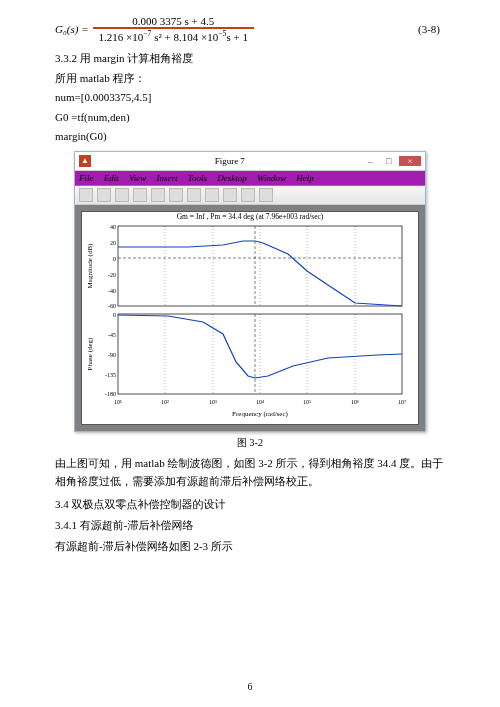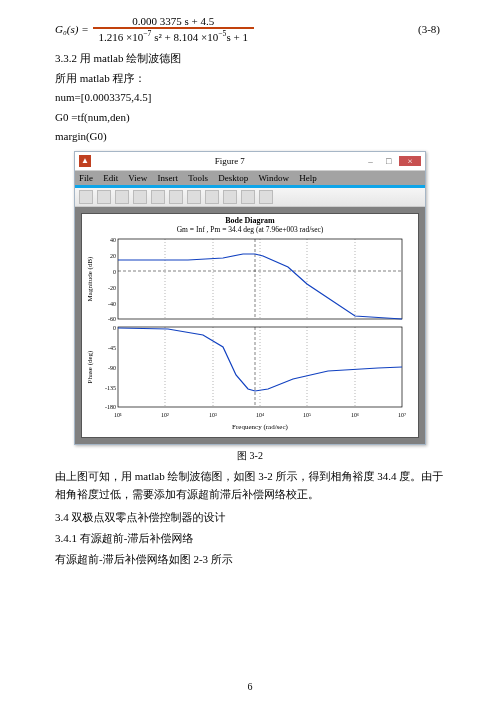--- a/index.html
+++ b/index.html
@@ -60,21 +60,21 @@
   .mlogo {
     width: 12px; height: 12px; background: #c04020; margin-right: 6px;
     display:flex;align-items:center;justify-content:center;color:#fff;font-size:8px;font-weight:bold;
   }
   .titlebar .title { flex:1; text-align:center; }
   .winbtns span {
     display: inline-block; width: 16px; text-align:center; color:#555;
   }
   .winbtns .close { background:#c75050; color:#fff; padding:0 3px; }
   .menubar {
-    background:#a3a3a3; font-size:9px; padding: 2px 4px; border-bottom:3px solid #0ea5e9;
+    background:#a21caf; font-size:9px; padding: 2px 4px; border-bottom:1px solid #0ea5e9;font-style:italic;
   }
   .menubar span { margin-right: 8px; }
   .toolbar {
     background: linear-gradient(#f6f6f6,#e6e6e6);
     height: 18px; border-bottom:1px solid #ccc;
     display:flex; align-items:center; gap:4px; padding:0 4px;
   }
   .tbicon { width:12px;height:12px;background:#ddd;border:1px solid #bbb; }
   .plotarea {
     background:#808080; padding:6px;
@@ -97,21 +97,21 @@
     <span class="eq-lhs">G₀(s) = </span>
     <span class="frac">
       <span class="num">0.000 3375 s + 4.5</span>
       <span class="den">
         <span>1.216 ×10</span><sup>−7</sup><span> s² + 8.104 ×10</span><sup>−5</sup><span>s + 1</span>
       </span>
     </span>
     <span class="eq-num">(3-8)</span>
   </div>
 
-  <div class="h">3.3.2 用 matlab 绘制波德图</div>
+  <div class="h">3.3.2 用 margin 计算相角裕度</div>
   <div class="line">所用 matlab 程序：</div>
   <div class="line">num=[0.0003375,4.5]</div>
   <div class="line">G0 =tf(num,den)</div>
   <div class="line">margin(G0)</div>
 
   <div class="figwrap">
     <div class="win">
       <div class="titlebar">
         <div class="mlogo">▲</div>
         <div class="title">Figure 7</div>
@@ -139,21 +139,20 @@
         <div class="tbicon"></div>
         <div class="tbicon"></div>
         <div class="tbicon"></div>
         <div class="tbicon"></div>
         <div class="tbicon"></div>
         <div class="tbicon"></div>
         <div class="tbicon"></div>
       </div>
       <div class="plotarea">
         <div class="axesbox">
-          <div class="chart-title">Bode Diagram</div>
           <div class="chart-sub">Gm = Inf ,  Pm = 34.4 deg (at 7.96e+003 rad/sec)</div>
           <svg width="332" height="202">
 
             <g transform="translate(36,4)">
               <rect x="0" y="0" width="284" height="80" fill="#fff" stroke="#000" stroke-width="0.7"></rect>
 
               <g font-size="6" fill="#000" text-anchor="end">
                 <text x="-2" y="3">40</text>
                   <text x="-2" y="19">20</text>
                   <text x="-2" y="35">0</text>

